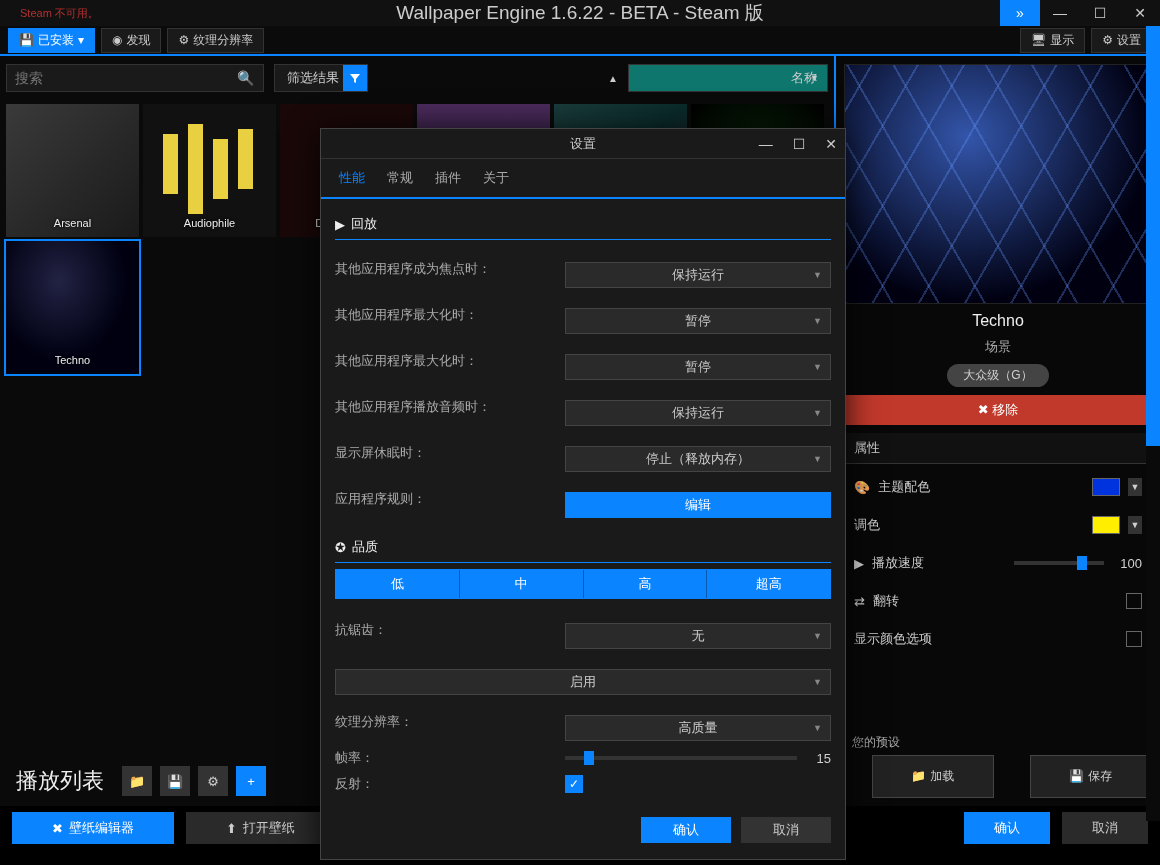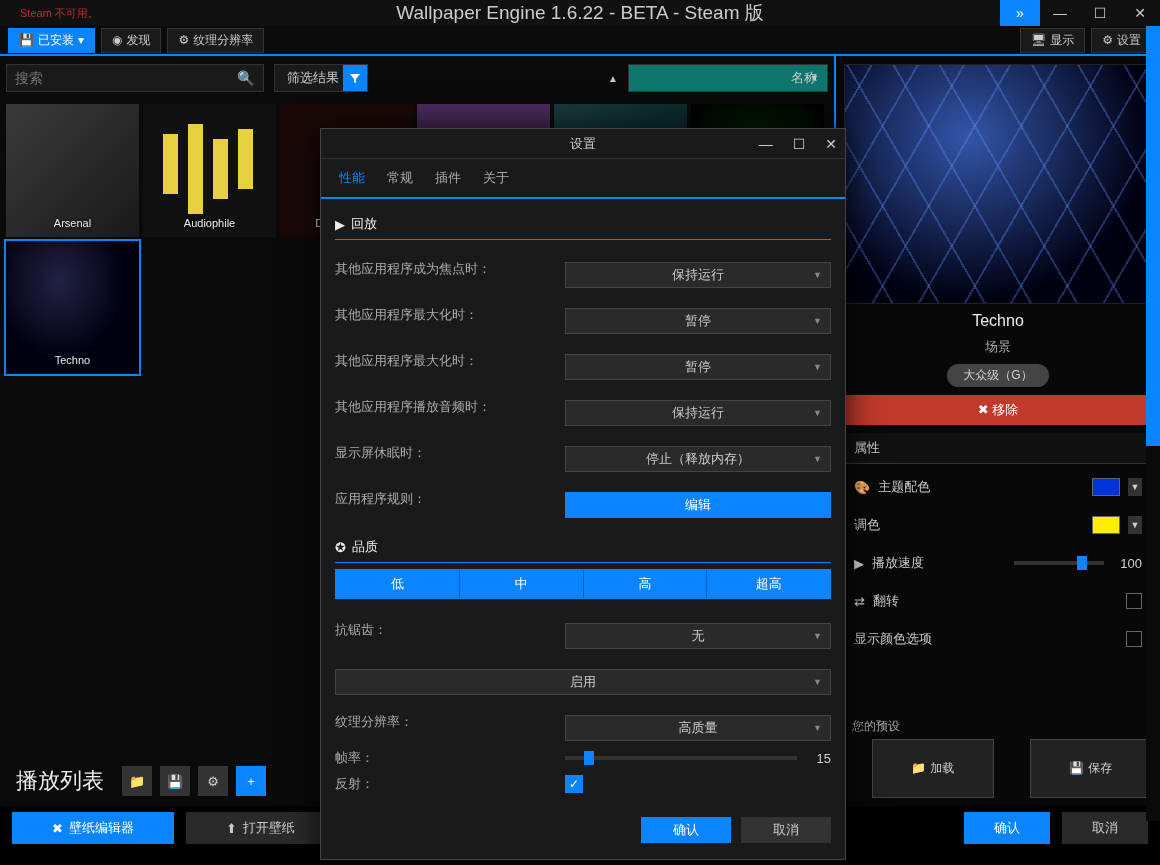--- a/index.html
+++ b/index.html
@@ -59,21 +59,21 @@
 .prop-row { display: flex; align-items: center; padding: 6px 10px; gap: 8px; }
 .prop-label { flex: 1; color: #ccc; font-size: 13px; }
 .color-swatch { width: 28px; height: 18px; border: 1px solid #666; }
 .dropdown-caret { width: 14px; height: 18px; background: #333; display: flex; align-items: center; justify-content: center; font-size: 9px; }
 .slider { flex: 0 0 90px; height: 4px; background: #333; position: relative; }
 .slider-thumb { position: absolute; top: -5px; width: 10px; height: 14px; background: #0a84ff; }
 .checkbox { width: 16px; height: 16px; border: 1px solid #666; }
 .presets { margin-top: auto; }
 .preset-label { color: #aaa; font-size: 12px; padding: 4px 8px; }
 .preset-btns { display: flex; gap: 8px; }
-.preset-btn { flex: 1; background: #222; border: 1px solid #444; padding: 20px; text-align: center; font-size: 12px; cursor: pointer; margin-left: 28px; }
+.preset-btn { flex: 1; background: #222; border: 1px solid #444; padding: 12px; text-align: center; font-size: 12px; cursor: pointer; margin-left: 28px; }
 
 .bottom-bar { height: 44px; display: flex; align-items: center; padding: 0 12px; gap: 12px; }
 .bottom-btn { padding: 7px 40px; cursor: pointer; font-size: 13px; display: flex; align-items: center; gap: 6px; }
 .bottom-btn.blue { background: #0a84ff; color: #fff; }
 .bottom-btn.dark { background: #2a2a2a; color: #ccc; }
 
 
 .dialog { position: absolute; left: 320px; top: 128px; width: 526px; background: #1a1a1a; border: 1px solid #444; box-shadow: 0 4px 30px rgba(0,0,0,0.8); z-index: 100; }
 .dlg-title { height: 30px; background: #1a1a1a; display: flex; align-items: center; justify-content: center; position: relative; color: #ccc; border-bottom: 1px solid #333; }
 .dlg-ctrls { position: absolute; right: 4px; display: flex; gap: 12px; }

